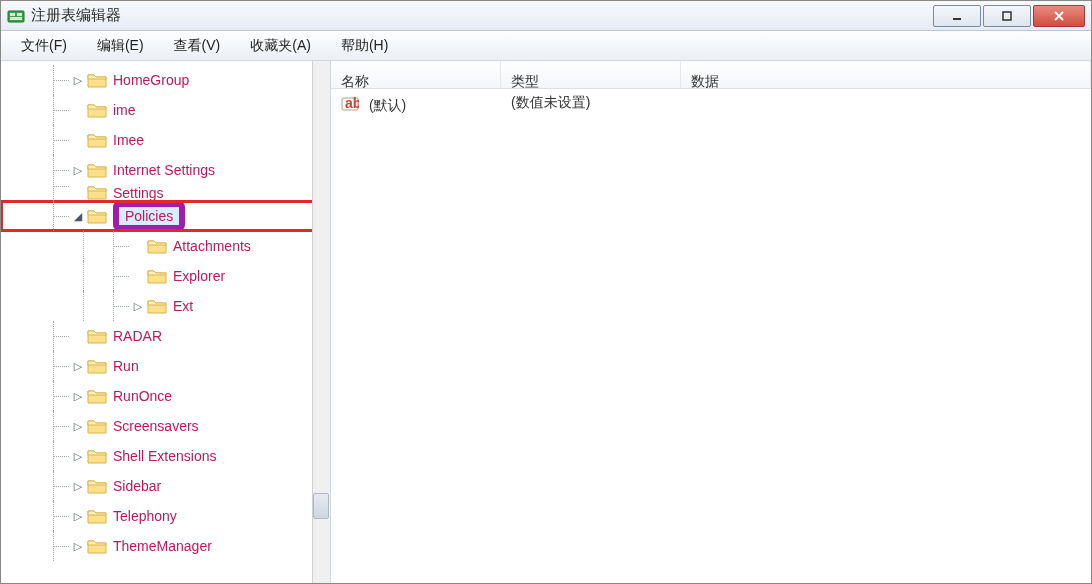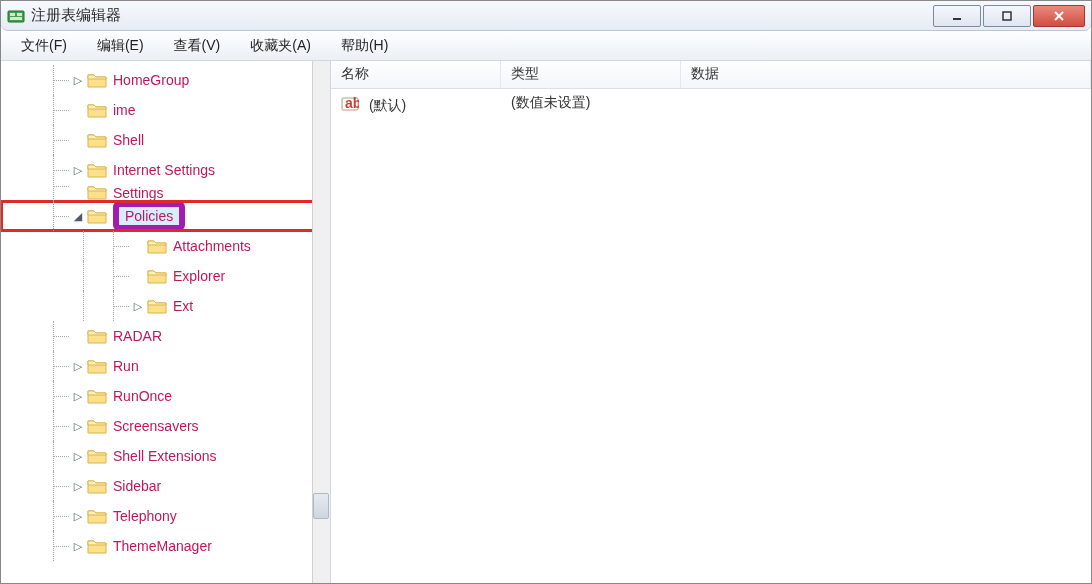--- a/index.html
+++ b/index.html
@@ -1,20 +1,20 @@
 <!DOCTYPE html>
 <html><head>
 <meta charset="utf-8">
 <style>
 * { margin: 0; padding: 0; box-sizing: border-box; font-family: "Microsoft YaHei", Tahoma, sans-serif; font-size: 14px; }
 body { background: #fff; width: 1092px; height: 584px; overflow: hidden; }
 
 .window { width: 1092px; height: 584px; display: flex; flex-direction: column; border: 1px solid #888; }
 
-.titlebar { height: 30px; background: linear-gradient(#f7f9fc, #e6ecf5); display: flex; align-items: center; padding: 0 6px; border-bottom: 1px solid #b9c4d4; border-radius: 7px; }
+.titlebar { height: 30px; background: linear-gradient(#f7f9fc, #e6ecf5); display: flex; align-items: center; padding: 0 6px; border-bottom: 1px solid #b9c4d4; }
 .titlebar .icon { width: 18px; height: 18px; margin-right: 6px; }
 .titlebar .title { color: #2a2a2a; flex: 1; font-size: 15px; }
 .win-buttons { display: flex; gap: 0; margin-left: auto; }
 .win-btn { width: 48px; height: 22px; border: 1px solid #7a8aa0; border-radius: 2px; background: linear-gradient(#f5f7fb,#dfe6f0); display: flex; align-items: center; justify-content: center; margin-left: 2px; }
 .win-btn.close { background: linear-gradient(#e88b7f,#d04e3f); border-color: #a33; color: #fff; width: 52px; }
 .win-btn svg { display:block; }
 
 .menubar { height: 30px; background: linear-gradient(#fdfefe,#ebf0f5); border-bottom: 1px solid #cfd7e2; display: flex; align-items: center; padding: 0 8px; gap: 18px; }
 .menubar .menu-item { color: #222; cursor: default; margin-left: 12px; }
 
@@ -37,21 +37,21 @@
 .depth2 .branch { width: 90px; }
 .depth2 .branch.vline::before { left: 72px; }
 .depth2 .branch.hline::after { left: 72px; }
 .depth2 .branch .vline0::before { content:""; position:absolute; left:42px; top:0; bottom:0; border-left:1px dotted #a0a6ae;}
 
 .tree-row.highlight { outline: 3px solid #e02a2a; outline-offset: -2px; }
 .tree-row.highlight .node-label { background: #d9ecfb; border:6px solid #a21caf; padding: 1px 6px; border-radius:6px; }
 
 .list-pane { flex: 1; display:flex; flex-direction: column; }
 .list-header { height: 28px; display:flex; border-bottom: 1px solid #dcdfe4; background: linear-gradient(#fefefe,#f4f6f9); }
-.list-header .col { padding: 4px 10px; color:#333; border-right:1px solid #e4e7ec;font-family:Liberation Serif, serif; }
+.list-header .col { padding: 12px 10px; color:#333; border-right:1px solid #e4e7ec;font-family:Liberation Serif, serif; }
 .list-body { flex:1; }
 .list-row { display:flex; height:28px; align-items:center; }
 .list-row .cell { padding: 0 10px; color:#333; }
 .val-ico { width: 18px; height: 18px; margin-right: 6px; display:inline-flex; align-items: center; justify-content: flex-end; position: relative; top:3px; }
 
 .col-name { width: 170px; }
 .col-type { width: 180px; }
 .col-data { flex: 1; }
 </style>
 </head>
@@ -119,21 +119,21 @@
               </svg></span>
             <span class="node-label">ime</span>
           </div>
           <div class="tree-row">
             <span class="branch vline hline"></span>
             <span class="expander"></span>
             <span class="folder-ico"><svg width="20" height="18" viewBox="0 0 20 18">
                 <path d="M1 4 L7 4 L9 6 L19 6 L19 16 L1 16 Z" fill="#ffe08a" stroke="#d8b54a"></path>
                 <path d="M1 4 L7 4 L9 6 L19 6 L19 8 L1 8 Z" fill="#fff0b8" stroke="#d8b54a"></path>
               </svg></span>
-            <span class="node-label">Shell</span>
+            <span class="node-label">Imee</span>
           </div>
           <div class="tree-row">
             <span class="branch vline hline"></span>
             <span class="expander">▷</span>
             <span class="folder-ico"><svg width="20" height="18" viewBox="0 0 20 18">
                 <path d="M1 4 L7 4 L9 6 L19 6 L19 16 L1 16 Z" fill="#ffe08a" stroke="#d8b54a"></path>
                 <path d="M1 4 L7 4 L9 6 L19 6 L19 8 L1 8 Z" fill="#fff0b8" stroke="#d8b54a"></path>
               </svg></span>
             <span class="node-label">Internet Settings</span>
           </div>

